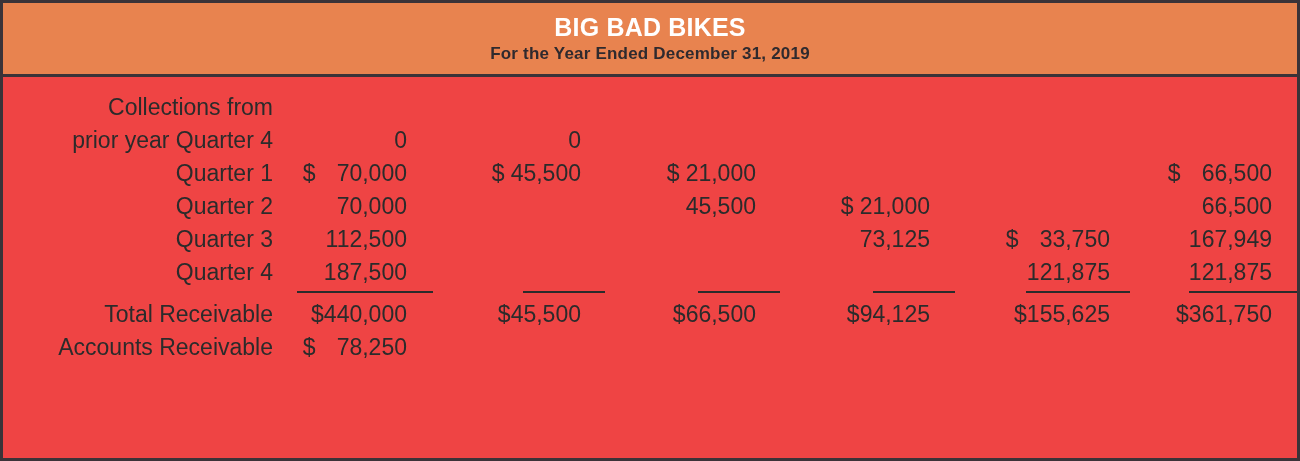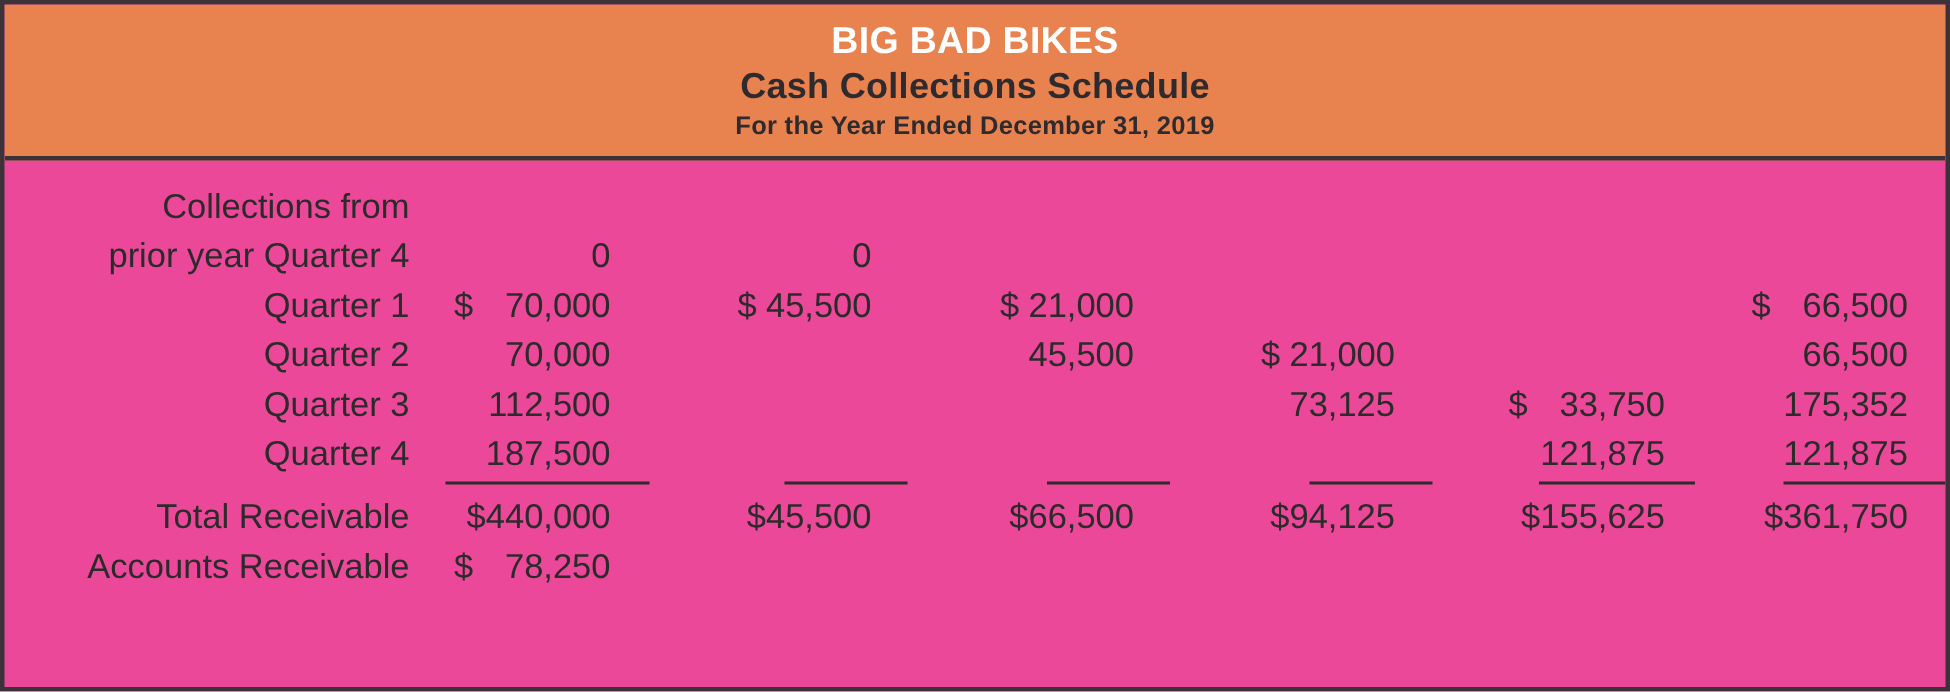--- a/index.html
+++ b/index.html
@@ -12,21 +12,21 @@
     font-family: "Liberation Sans", sans-serif;
     -webkit-font-smoothing: antialiased;
   }
 
   .schedule {
     position: relative;
     width: 1300px;
     height: 461px;
     box-sizing: border-box;
     border: 3px solid #3b3338;
-    background: #ec4899;
+    background: #ef4444;
     overflow: hidden;
   }
 
   
   .title-band {
     background: #e8834f;
     border-bottom: 3px solid #3b3338;
     padding: 9px 0 10px 0;
     text-align: center;
   }
@@ -133,21 +133,20 @@
     background: #2b2b2b;
   }
 </style>
 </head>
 <body>
 
 <div class="schedule">
 
   <div class="title-band">
     <div class="title-line title-company">BIG BAD BIKES</div>
-    <div class="title-line title-doc">Cash Collections Schedule</div>
     <div class="title-line title-period">For the Year Ended December 31, 2019</div>
   </div>
 
 
   <div class="body-area">
     <table class="grid">
       <colgroup>
         <col class="c-label">
           <col class="c-sales">
           <col class="c-q1">
@@ -210,21 +209,21 @@
 
       <tr>
         <td class="lbl">Quarter 3</td>
         <td class="num c-sales-cell">112,500</td>
         <td class="num c-q1-cell"></td>
         <td class="num c-q2-cell"></td>
         <td class="num c-q3-cell">73,125</td>
         <td class="num c-q4-cell">
           <span class="money"><span class="cur">$</span><span>33,750</span></span>
         </td>
-        <td class="num c-total-cell">175,352</td>
+        <td class="num c-total-cell">167,949</td>
       </tr>
 
       <tr>
         <td class="lbl">Quarter 4</td>
         <td class="num c-sales-cell">187,500</td>
         <td class="num c-q1-cell"></td>
         <td class="num c-q2-cell"></td>
         <td class="num c-q3-cell"></td>
         <td class="num c-q4-cell">121,875</td>
         <td class="num c-total-cell">121,875</td>

